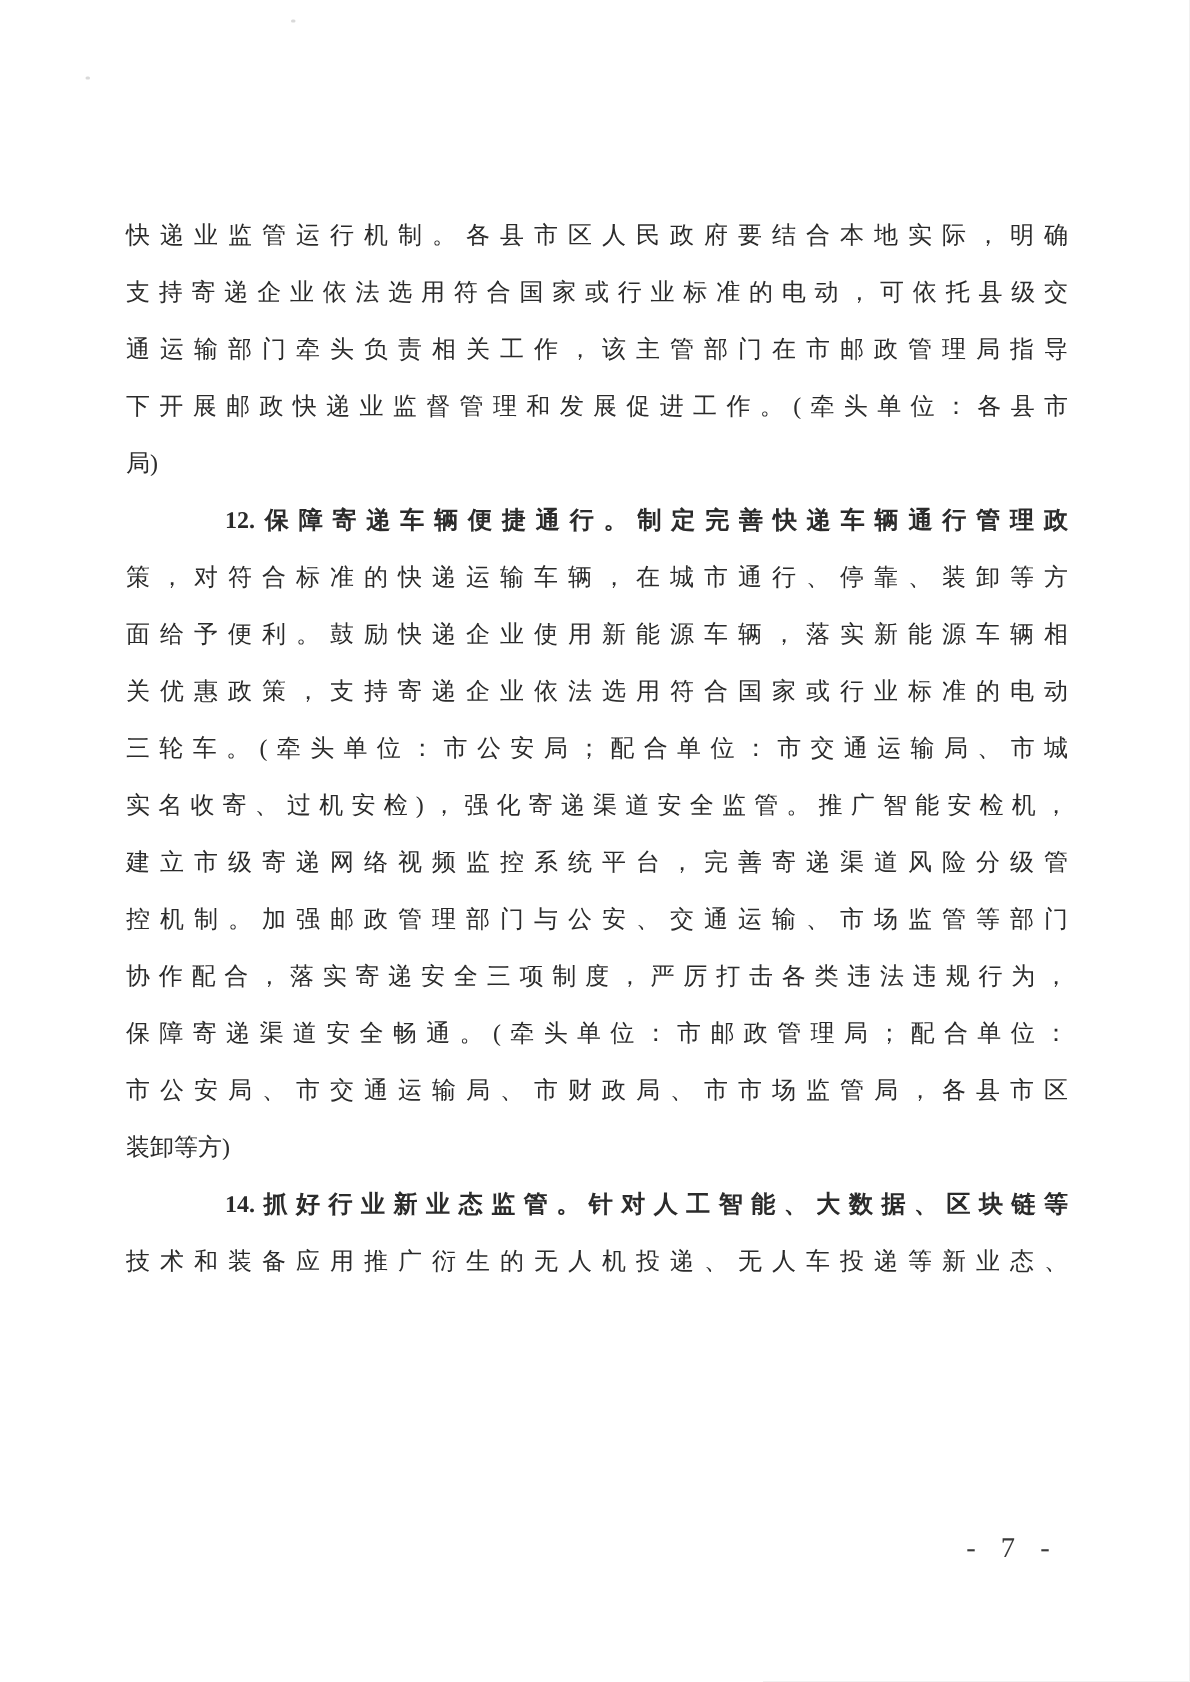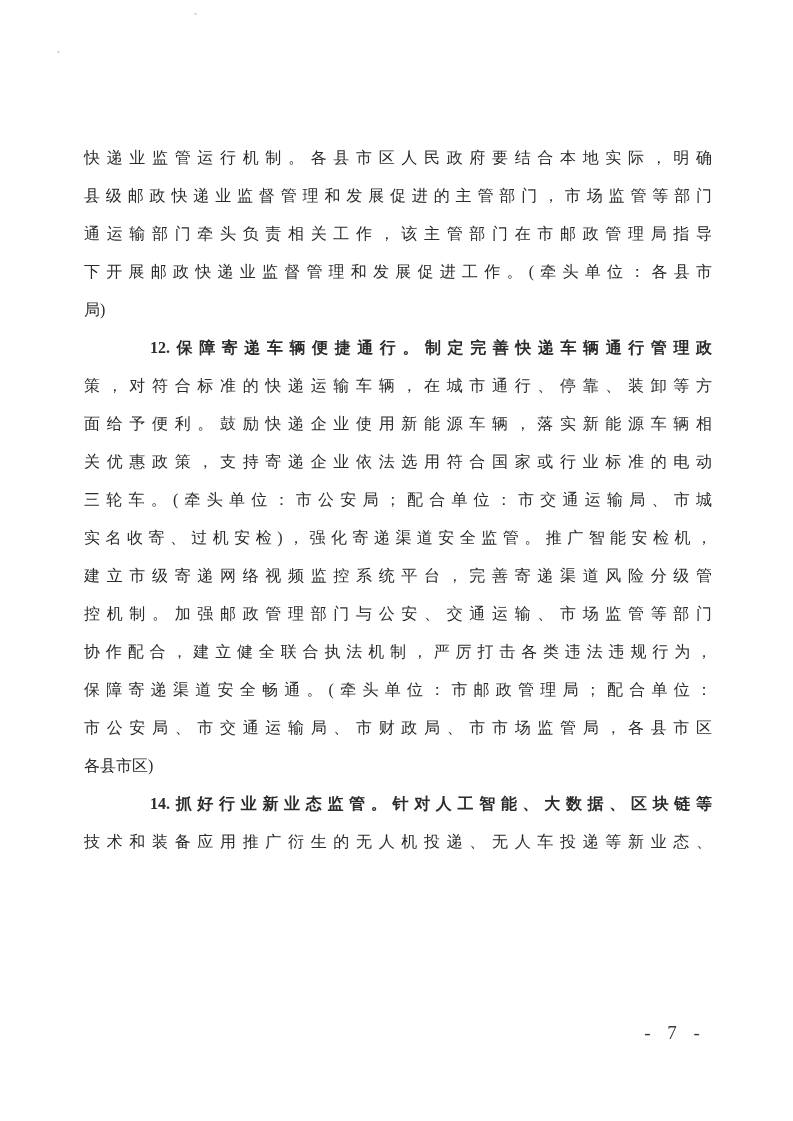--- a/index.html
+++ b/index.html
@@ -66,42 +66,42 @@
 <body>
 
 <div class="page">
   <span class="speck s1"></span>
   <span class="speck s2"></span>
 
   <div class="text-block">
 
     <div>
       <div class="line fill">快递业监管运行机制。各县市区人民政府要结合本地实际，明确</div>
-      <div class="line fill">县级邮政快递业监督管理和发展促进的主管部门，市场监管等部门</div>
+      <div class="line fill">支持寄递企业依法选用符合国家或行业标准的电动，可依托县级交</div>
       <div class="line fill">通运输部门牵头负责相关工作，该主管部门在市邮政管理局指导</div>
       <div class="line fill">下开展邮政快递业监督管理和发展促进工作。(牵头单位：各县市</div>
       <div class="line">局)</div>
     </div>
 
     <div>
       <div class="line fill indent">12.保障寄递车辆便捷通行。制定完善快递车辆通行管理政</div>
       <div class="line fill">策，对符合标准的快递运输车辆，在城市通行、停靠、装卸等方</div>
       <div class="line fill">面给予便利。鼓励快递企业使用新能源车辆，落实新能源车辆相</div>
       <div class="line fill">关优惠政策，支持寄递企业依法选用符合国家或行业标准的电动</div>
       <div class="line fill">三轮车。(牵头单位：市公安局；配合单位：市交通运输局、市城</div>
     </div>
 
     <div>
       <div class="line fill">实名收寄、过机安检)，强化寄递渠道安全监管。推广智能安检机，</div>
       <div class="line fill">建立市级寄递网络视频监控系统平台，完善寄递渠道风险分级管</div>
       <div class="line fill">控机制。加强邮政管理部门与公安、交通运输、市场监管等部门</div>
-      <div class="line fill">协作配合，建立健全联合执法机制，严厉打击各类违法违规行为，</div>
+      <div class="line fill">协作配合，落实寄递安全三项制度，严厉打击各类违法违规行为，</div>
       <div class="line fill">保障寄递渠道安全畅通。(牵头单位：市邮政管理局；配合单位：</div>
       <div class="line fill">市公安局、市交通运输局、市财政局、市市场监管局，各县市区</div>
-      <div class="line">各县市区)</div>
+      <div class="line">装卸等方)</div>
     </div>
 
     <div>
       <div class="line fill indent">14.抓好行业新业态监管。针对人工智能、大数据、区块链等</div>
       <div class="line fill">技术和装备应用推广衍生的无人机投递、无人车投递等新业态、</div>
     </div>
 
   </div>
 
   <div class="page-number">- 7 -</div>

